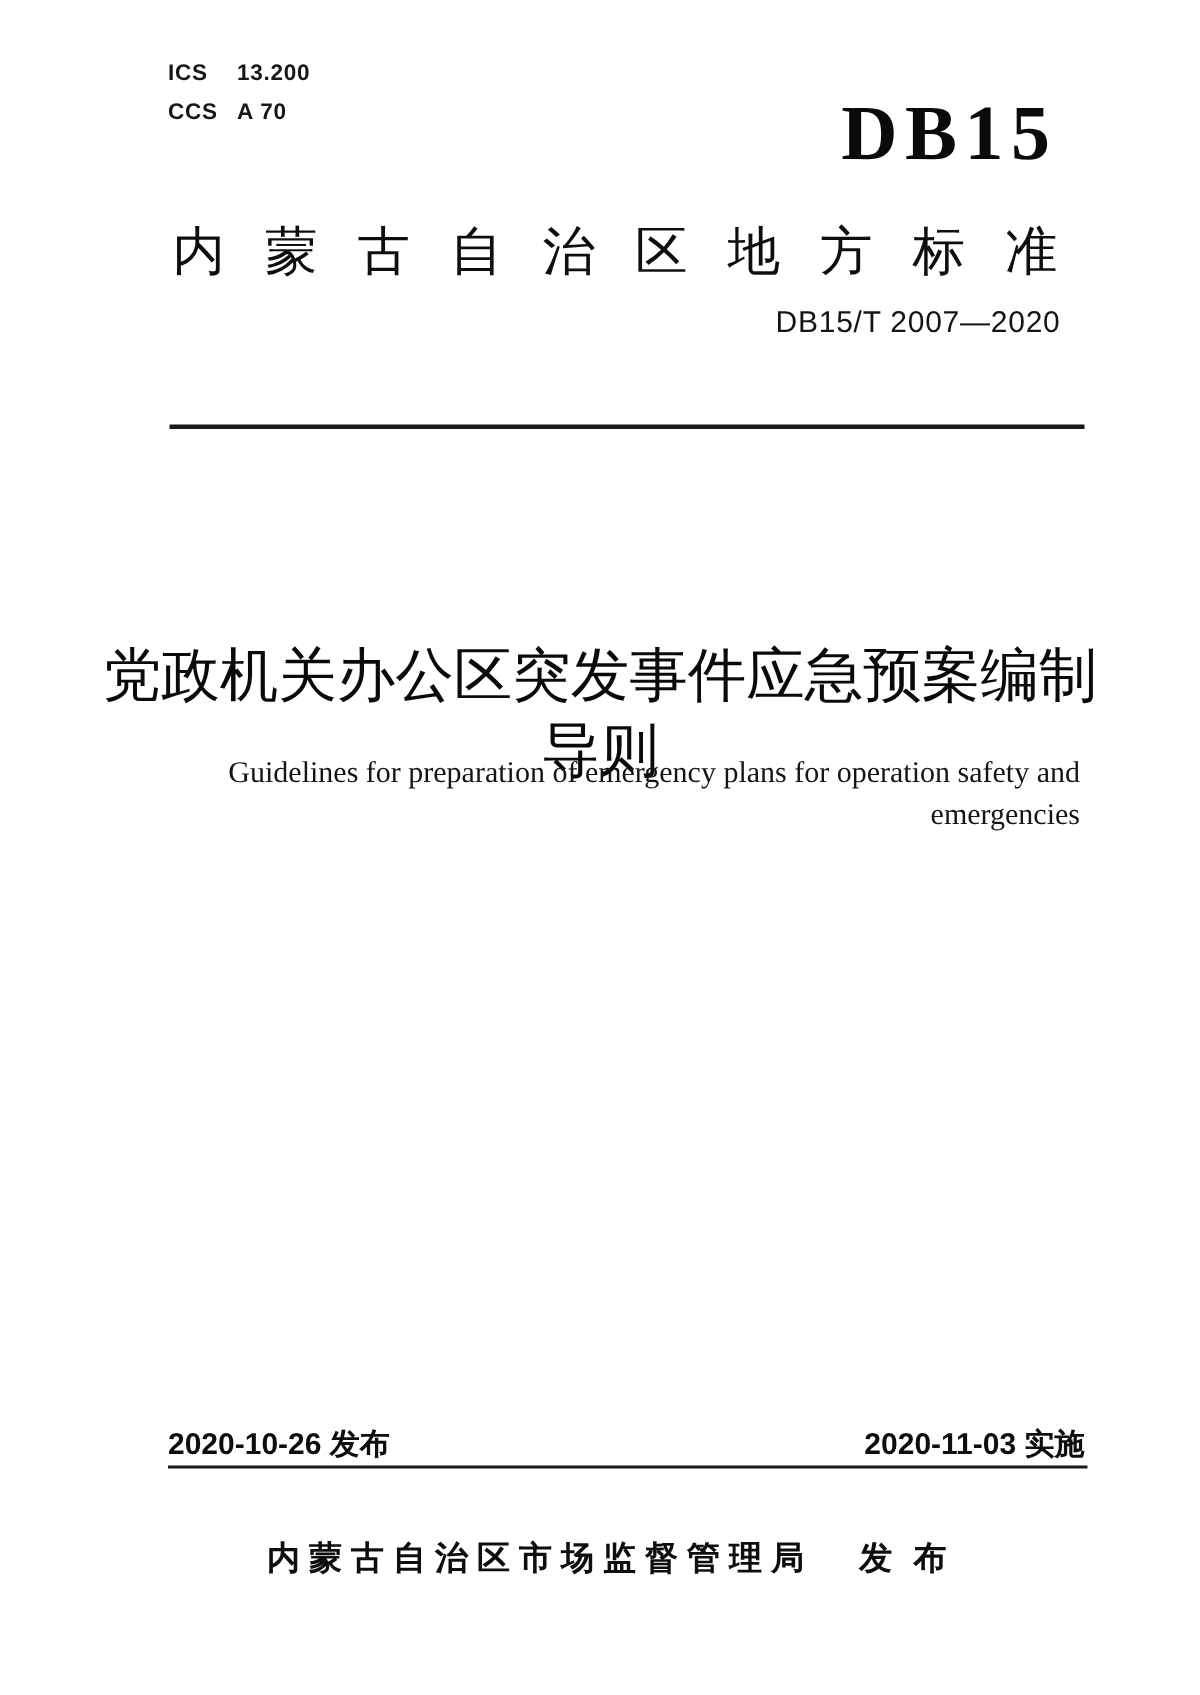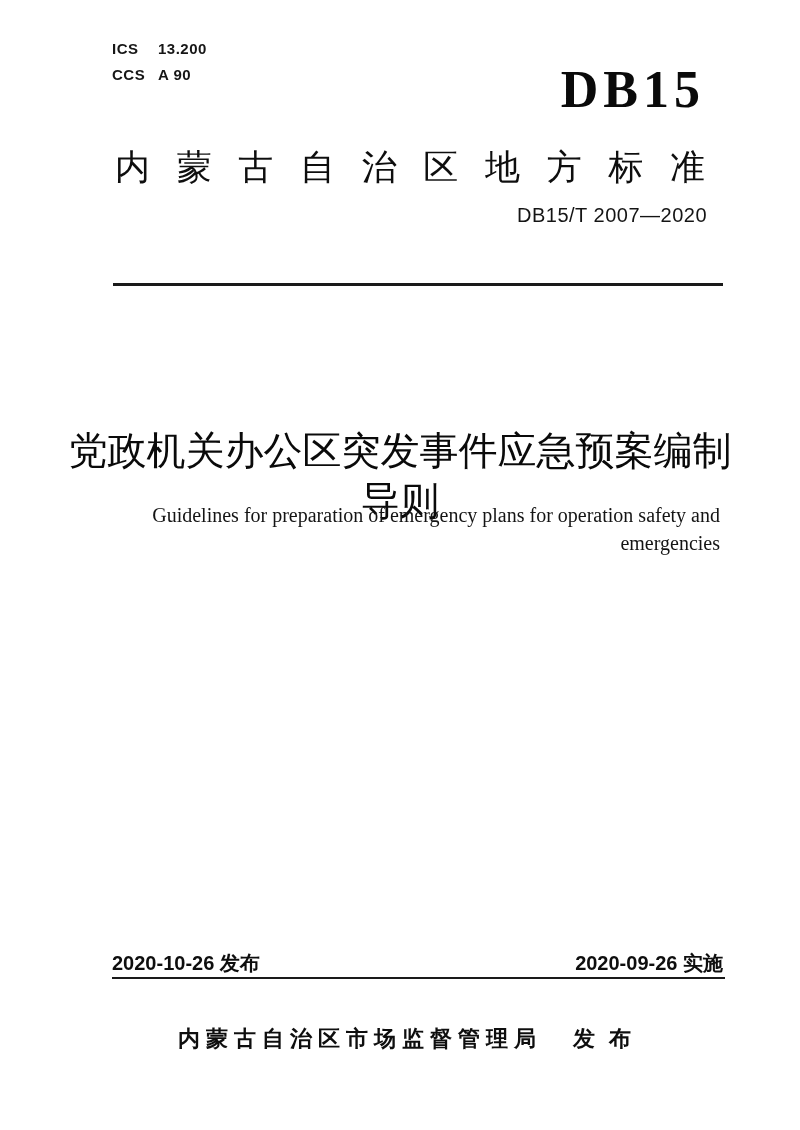--- a/index.html
+++ b/index.html
@@ -151,41 +151,41 @@
 
 <div class="page">
 
   <div class="ics-block">
     <div class="code-line">
       <span class="label">ICS</span>
       <span>13.200</span>
     </div>
     <div class="code-line">
       <span class="label">CCS</span>
-      <span>A 90</span>
+      <span>A 70</span>
     </div>
   </div>
 
   <div class="db15-logo">DB15</div>
 
   <div class="standard-type">内 蒙 古 自 治 区 地 方 标 准</div>
 
   <div class="standard-number">DB15/T 2007—2020</div>
 
   <div class="top-rule"></div>
 
   <div class="title-cn">党政机关办公区突发事件应急预案编制导则</div>
 
   <div class="title-en">
     <div>Guidelines for preparation of emergency plans for operation safety and emergencies</div>
   </div>
 
   <div class="date-row">
     <span>2020-10-26 发布</span>
-    <span>2020-09-26 实施</span>
+    <span>2020-11-03 实施</span>
   </div>
 
   <div class="date-rule"></div>
 
   <div class="publisher-row">
     <span class="publisher-name">内蒙古自治区市场监督管理局</span>
     <span class="publish-label">发 布</span>
   </div>
 
 </div>

